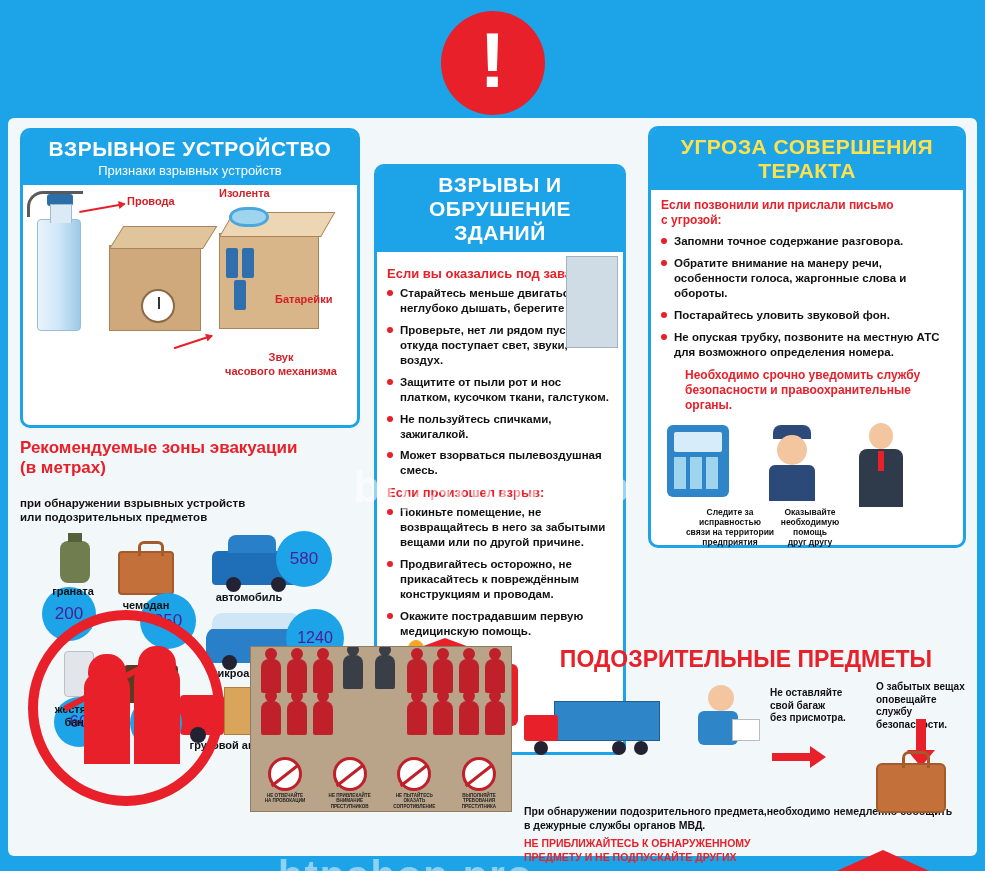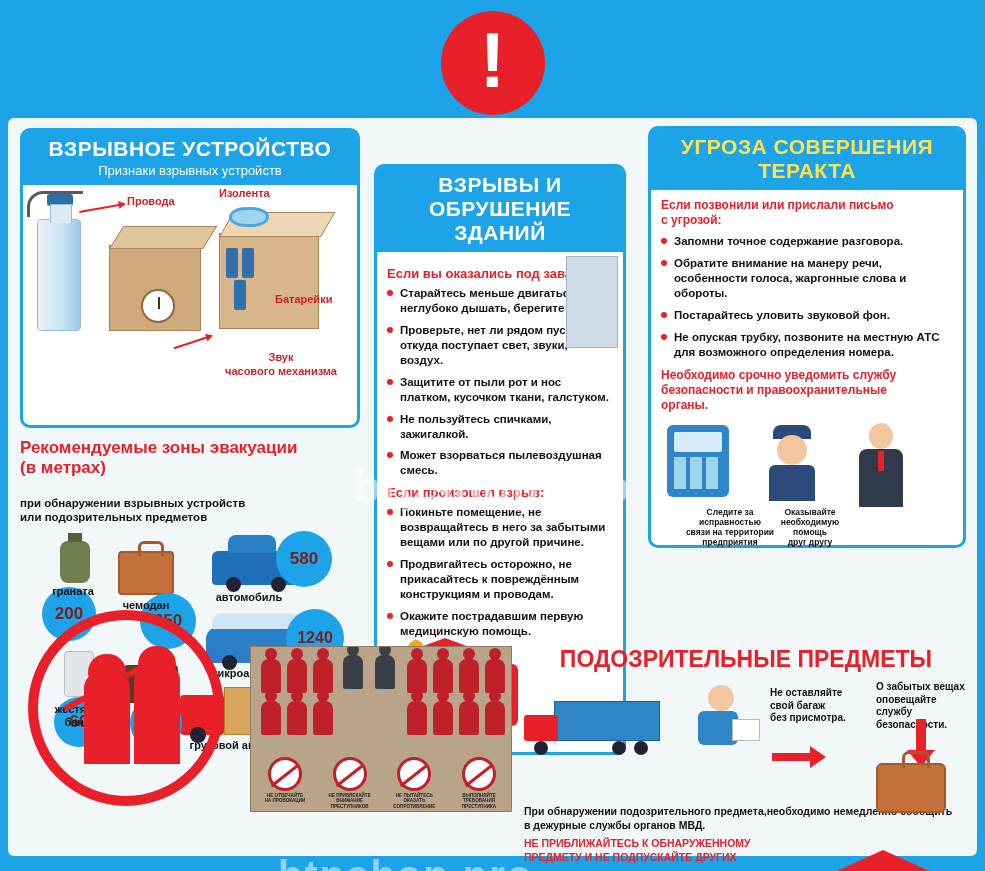--- a/index.html
+++ b/index.html
@@ -127,23 +127,23 @@
   .arrow-r { position:absolute; height:2px; background:#e8202a; }
   .arrow-r:after{content:"";position:absolute;right:-1px;top:-3px;border-left:7px solid #e8202a;
     border-top:4px solid transparent;border-bottom:4px solid transparent;}
 
   
   #block-evac { margin-top: 10px; position: relative; }
   #block-evac h3 { color:#e8202a; font-size:17px; font-weight:bold; line-height:1.15;}
   #block-evac .sub { font-size:11.5px; color:#111; font-weight:bold; margin-top:20px; line-height:1.2;}
   .zone-area { position: relative; height: 230px; margin-top: 6px; }
   .bubble {
-    position:absolute; border-radius:50%; background:#1ca3e8; color:#7f1d1d;
+    position:absolute; border-radius:50%; background:#1ca3e8; color:#4c1d95;
     display:flex; align-items:center; justify-content:center;
-    font-weight:bold;
+    font-weight:normal;
   }
   .zlabel { position:absolute; font-size:11px; font-weight:bold; color:#111; text-align:center; }
 
   .grenade{position:absolute;left:40px;top:10px;width:30px;height:42px;background:#6f7d4f;
     border-radius:8px;}
   .grenade:after{content:"";position:absolute;left:8px;top:-8px;width:14px;height:9px;background:#53603a;}
   .suitcase{position:absolute;left:98px;top:20px;width:56px;height:44px;background:#c4703a;
     border-radius:4px;border:2px solid #a45a2b;}
   .suitcase:before{content:"";position:absolute;left:18px;top:-12px;width:20px;height:12px;
     border:3px solid #a45a2b;border-bottom:none;border-radius:6px 6px 0 0;}
@@ -423,21 +423,21 @@
           <div class="red-line">
             <span>Если позвонили или прислали письмо</span><br>
             <span>с угрозой:</span>
           </div>
           <ul class="dots">
             <li>Запомни точное содержание разговора.</li>
             <li>Обратите внимание на манеру речи, особенности голоса, жаргонные слова и обороты.</li>
             <li>Постарайтесь уловить звуковой фон.</li>
             <li>Не опуская трубку, позвоните на местную АТС для возможного определения номера.</li>
           </ul>
-          <div class="red-line" style="margin-top:8px;">
+          <div class="red-line" style="margin-top:8px;margin-left:24px;">
             <span>Необходимо срочно уведомить службу</span><br>
             <span>безопасности и правоохранительные</span><br>
             <span>органы.</span>
           </div>
           <div class="icons-row">
             <span class="phone">
                 <i class="scr"></i>
                 <i class="keys"></i>
               </span>
             <span class="guard">

